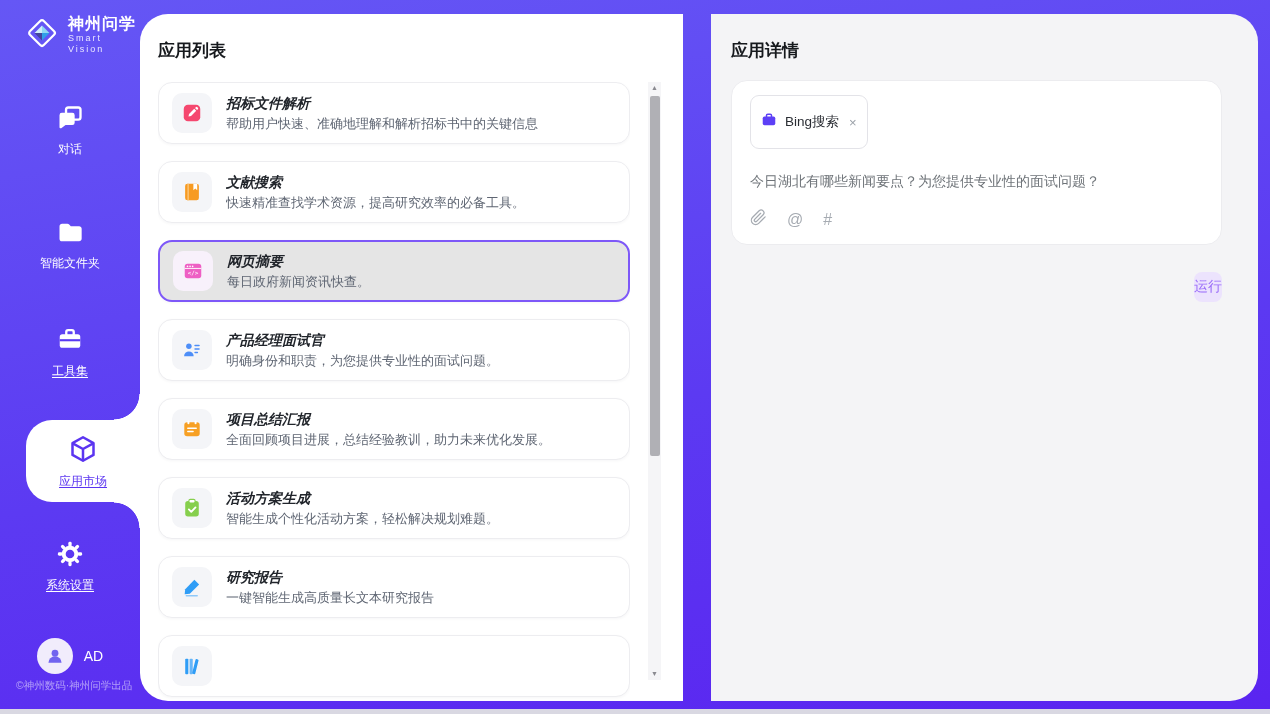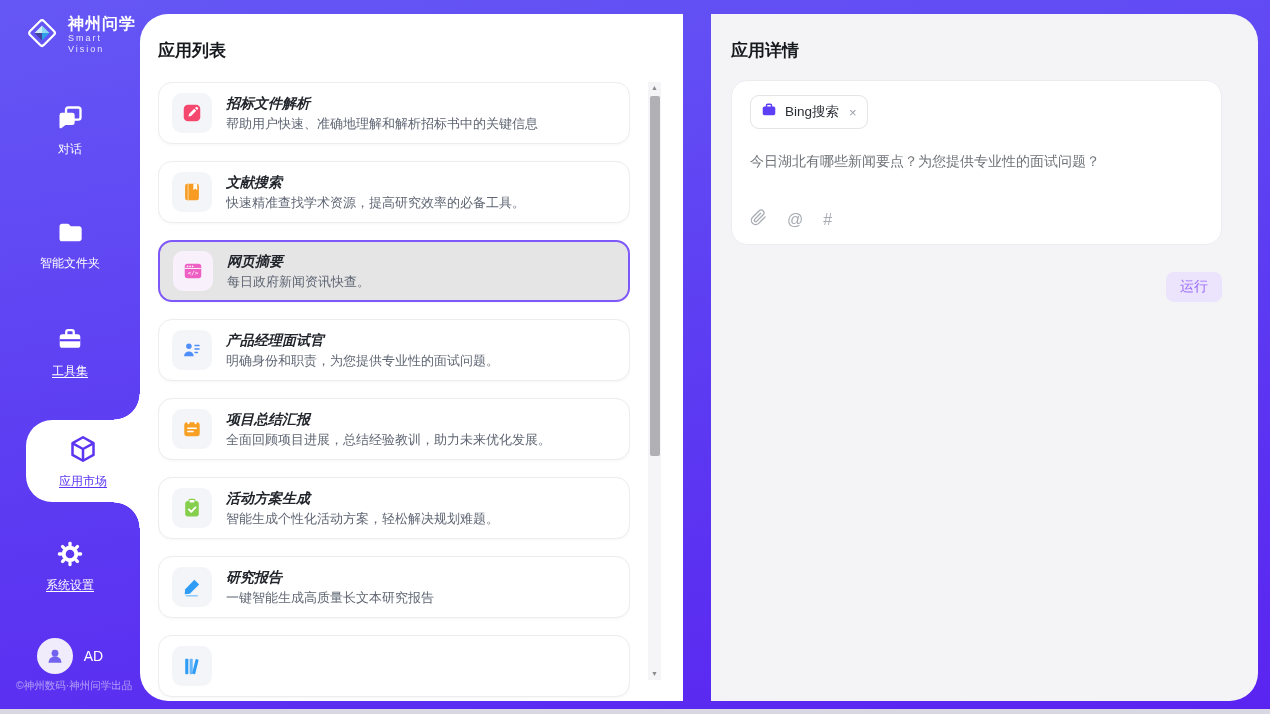--- a/index.html
+++ b/index.html
@@ -80,31 +80,31 @@
   .scroll-down{bottom:0;}
   .scroll-thumb{position:absolute;top:14px;left:1.5px;width:10px;height:360px;background:#b0b0b5;border-radius:2px;cursor:pointer;}
 
   
   .detail-card{
     position:absolute;top:66px;left:20px;right:36px;height:165px;box-sizing:border-box;
     background:#fff;border:1px solid #ececef;border-radius:16px;padding:14px 18px;
     display:flex;flex-direction:column;
   }
   .chip{
-    display:inline-flex;align-items:center;gap:8px;height:32px;padding:0 10px;
+    display:inline-flex;align-items:center;gap:8px;height:32px;padding:10px 10px;
     border:1px solid #e3e3e8;border-radius:9px;background:#fff;align-self:flex-start;cursor:pointer;
   }
   .chip-label{font-size:13.5px;color:#2a2d33;}
   .chip-close{color:#9ba1a8;font-size:13px;margin-left:2px;cursor:pointer;line-height:1;}
   .query{margin-top:22px;font-size:14px;color:#6f7479;line-height:20px;}
   .composer{margin-top:auto;display:flex;align-items:center;gap:20px;color:#a6abb2;}
   .composer-glyph{font-size:16px;line-height:17px;cursor:pointer;}
   .run-row{position:absolute;top:258px;right:36px;}
   .run-btn{
-    background:#ece3fd;color:#9a6cf9;font-size:14px;padding:6px 14px;border-radius:8px;
+    background:#ece3fd;color:#9a6cf9;font-size:14px;padding:6px 0;border-radius:8px;
     border:none;cursor:pointer;font-family:inherit;
   }
 </style>
 </head>
 <body>
 
 <div class="app">
 
   <aside class="sidebar">
 

